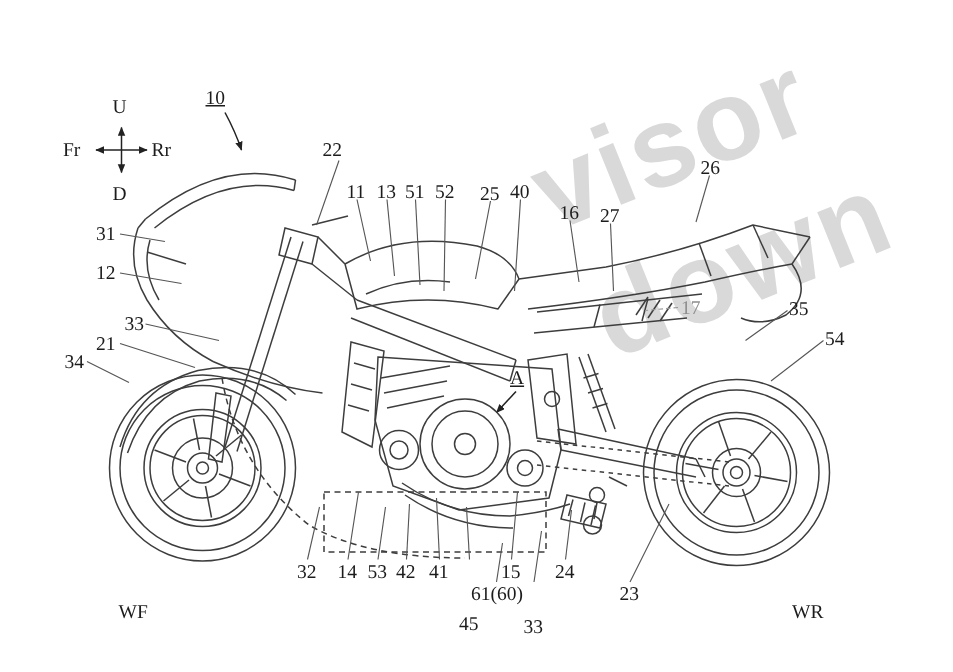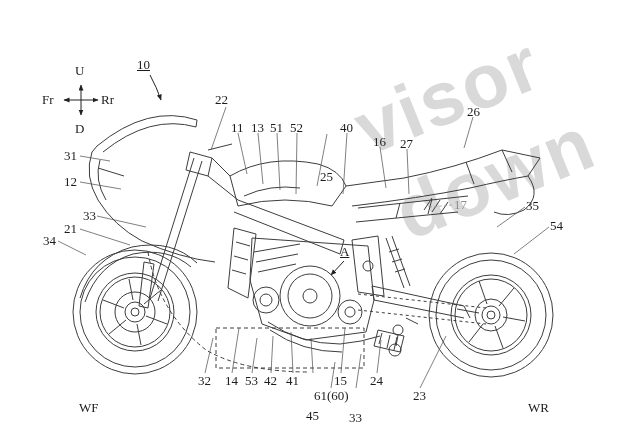--- a/index.html
+++ b/index.html
@@ -240,21 +240,21 @@
 
   <div id="labels-layer">
       <span class="ref-label underline" style="left: 137px; top: 58px;">10</span>
       <span class="ref-label" style="left: 215px; top: 93px;">22</span>
       <span class="ref-label" style="left: 64px; top: 149px;">31</span>
       <span class="ref-label" style="left: 64px; top: 175px;">12</span>
       <span class="ref-label" style="left: 231px; top: 121px;">11</span>
       <span class="ref-label" style="left: 251px; top: 121px;">13</span>
       <span class="ref-label" style="left: 270px; top: 121px;">51</span>
       <span class="ref-label" style="left: 290px; top: 121px;">52</span>
-      <span class="ref-label" style="left: 320px; top: 122px; margin-top: 48px;">25</span>
+      <span class="ref-label" style="left: 320px; top: 122px;">25</span>
       <span class="ref-label" style="left: 340px; top: 121px;">40</span>
       <span class="ref-label" style="left: 373px; top: 135px; font-family: Liberation Serif, serif;">16</span>
       <span class="ref-label" style="left: 400px; top: 137px;">27</span>
       <span class="ref-label" style="left: 467px; top: 105px;">26</span>
       <span class="ref-label muted" style="left: 454px; top: 198px;">17</span>
       <span class="ref-label" style="left: 526px; top: 199px;">35</span>
       <span class="ref-label" style="left: 83px; top: 209px;">33</span>
       <span class="ref-label" style="left: 64px; top: 222px;">21</span>
       <span class="ref-label" style="left: 550px; top: 219px;">54</span>
       <span class="ref-label" style="left: 43px; top: 234px;">34</span>

